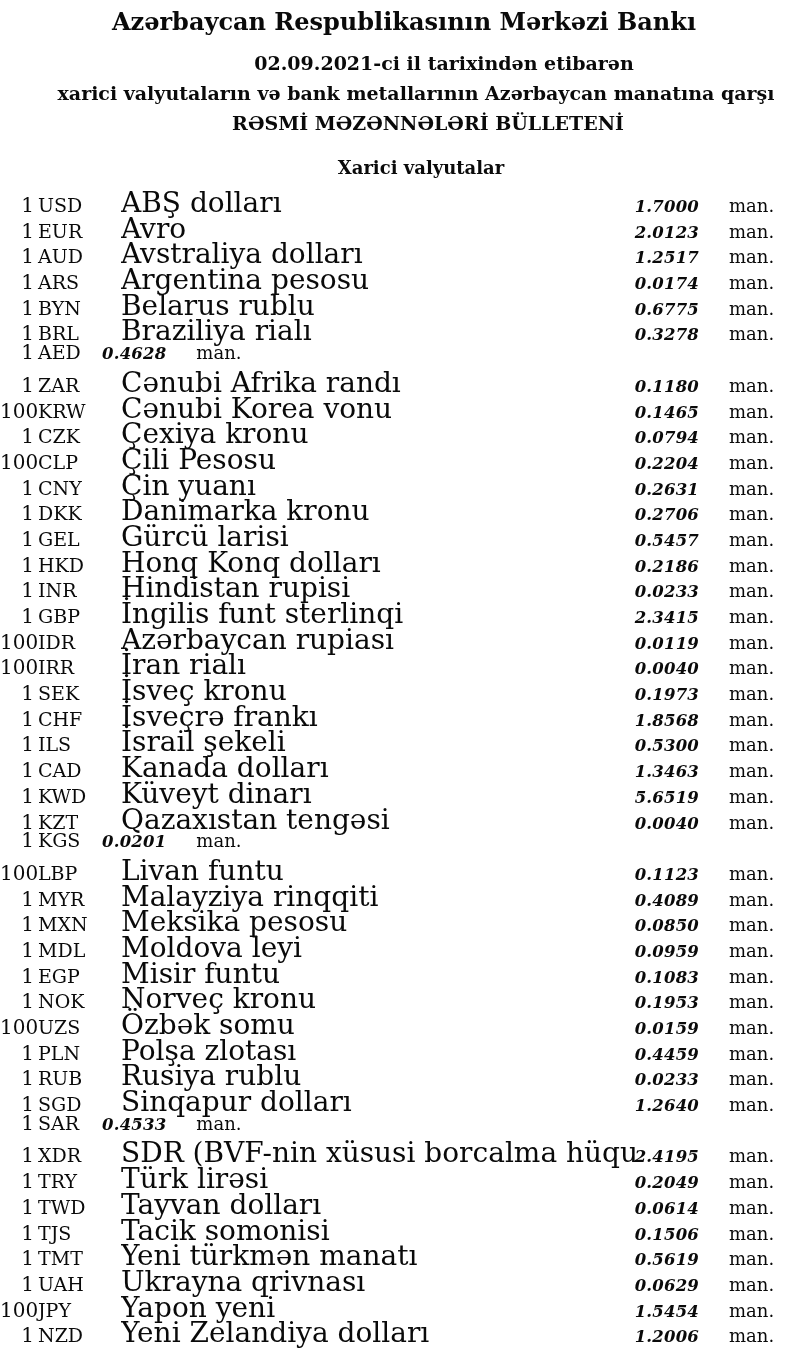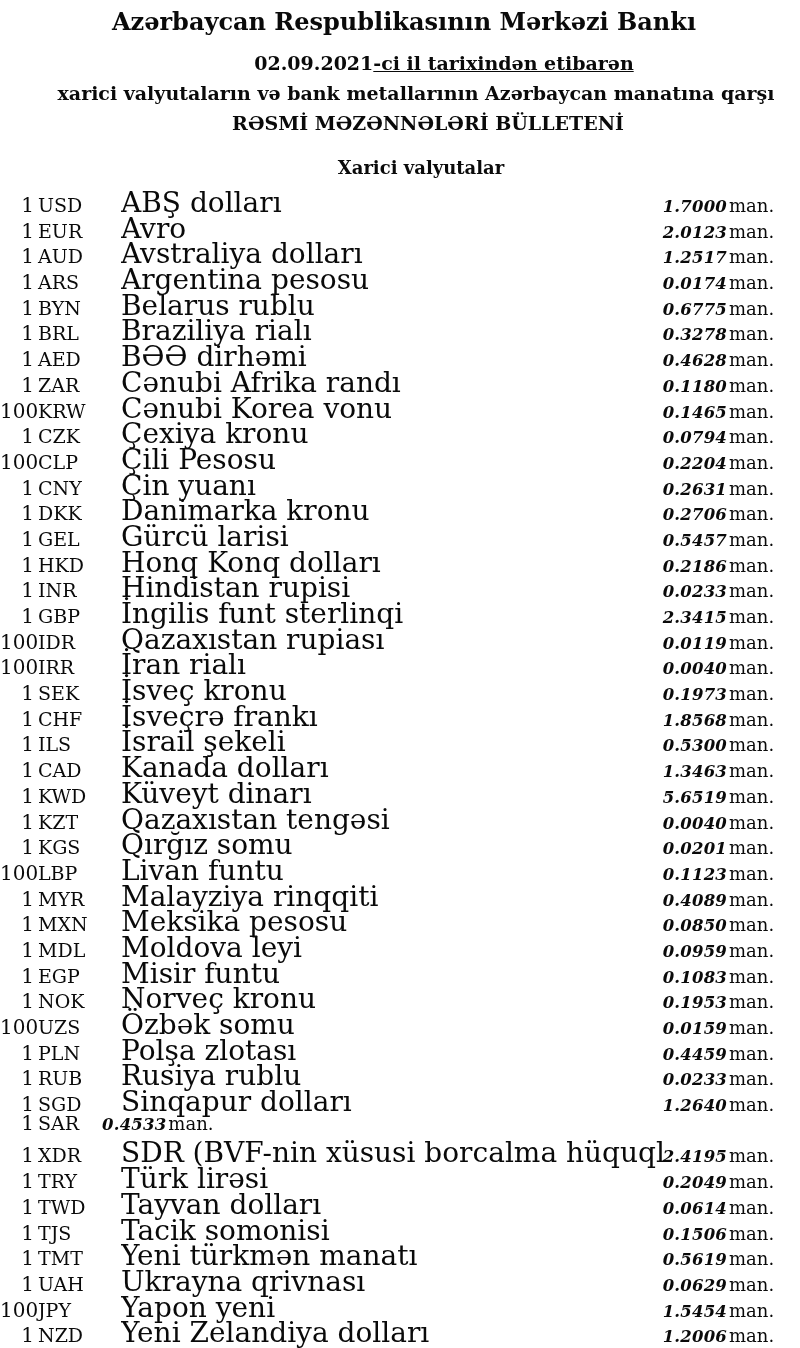--- a/index.html
+++ b/index.html
@@ -30,21 +30,21 @@
     font-size: 24px;
     line-height: 32px;
     transform: translateX(4px);
   }
   .date-line {
     top: 50px;
     font-size: 19px;
     line-height: 26px;
     transform: translateX(44px);
   }
-  .date-line .date-suffix { margin-left: 0; text-decoration: underline; }
+  .date-line .date-suffix { margin-left: 0; }
   .subject-line {
     top: 80px;
     font-size: 19px;
     line-height: 26px;
     transform: translateX(16px);
   }
   .bulletin-title {
     top: 110px;
     font-size: 19px;
     line-height: 26px;
@@ -93,21 +93,21 @@
     flex: none;
     font-size: 16.5px;
     font-weight: bold;
     font-style: italic;
     text-align: center;
     letter-spacing: 0.2px;
   }
   .unit {
     flex: none;
     width: 43px;
-    margin-left: 2px;
+    margin-left: 30px;
     font-size: 18px;
     text-align: left;
   }
 </style>
 </head>
 <body>
 
 <div class="header-line bank-title">Azərbaycan Respublikasının Mərkəzi Bankı</div>
 
 <div class="header-line date-line">
@@ -165,21 +165,20 @@
     <span class="qty">1</span>
     <span class="code">BRL</span>
     <span class="name">Braziliya rialı</span>
     <span class="rate">0.3278</span>
     <span class="unit">man.</span>
   </div>
 
   <div class="row">
     <span class="qty">1</span>
     <span class="code">AED</span>
-    <span class="name">BƏƏ dirhəmi</span>
     <span class="rate">0.4628</span>
     <span class="unit">man.</span>
   </div>
 
   <div class="row">
     <span class="qty">1</span>
     <span class="code">ZAR</span>
     <span class="name">Cənubi Afrika randı</span>
     <span class="rate">0.1180</span>
     <span class="unit">man.</span>
@@ -253,21 +252,21 @@
     <span class="qty">1</span>
     <span class="code">GBP</span>
     <span class="name">İngilis funt sterlinqi</span>
     <span class="rate">2.3415</span>
     <span class="unit">man.</span>
   </div>
 
   <div class="row">
     <span class="qty">100</span>
     <span class="code">IDR</span>
-    <span class="name">Qazaxıstan rupiası</span>
+    <span class="name">Azərbaycan rupiası</span>
     <span class="rate">0.0119</span>
     <span class="unit">man.</span>
   </div>
 
   <div class="row">
     <span class="qty">100</span>
     <span class="code">IRR</span>
     <span class="name">İran rialı</span>
     <span class="rate">0.0040</span>
     <span class="unit">man.</span>
@@ -317,21 +316,20 @@
     <span class="qty">1</span>
     <span class="code">KZT</span>
     <span class="name">Qazaxıstan tengəsi</span>
     <span class="rate">0.0040</span>
     <span class="unit">man.</span>
   </div>
 
   <div class="row">
     <span class="qty">1</span>
     <span class="code">KGS</span>
-    <span class="name">Qırğız somu</span>
     <span class="rate">0.0201</span>
     <span class="unit">man.</span>
   </div>
 
   <div class="row">
     <span class="qty">100</span>
     <span class="code">LBP</span>
     <span class="name">Livan funtu</span>
     <span class="rate">0.1123</span>
     <span class="unit">man.</span>

